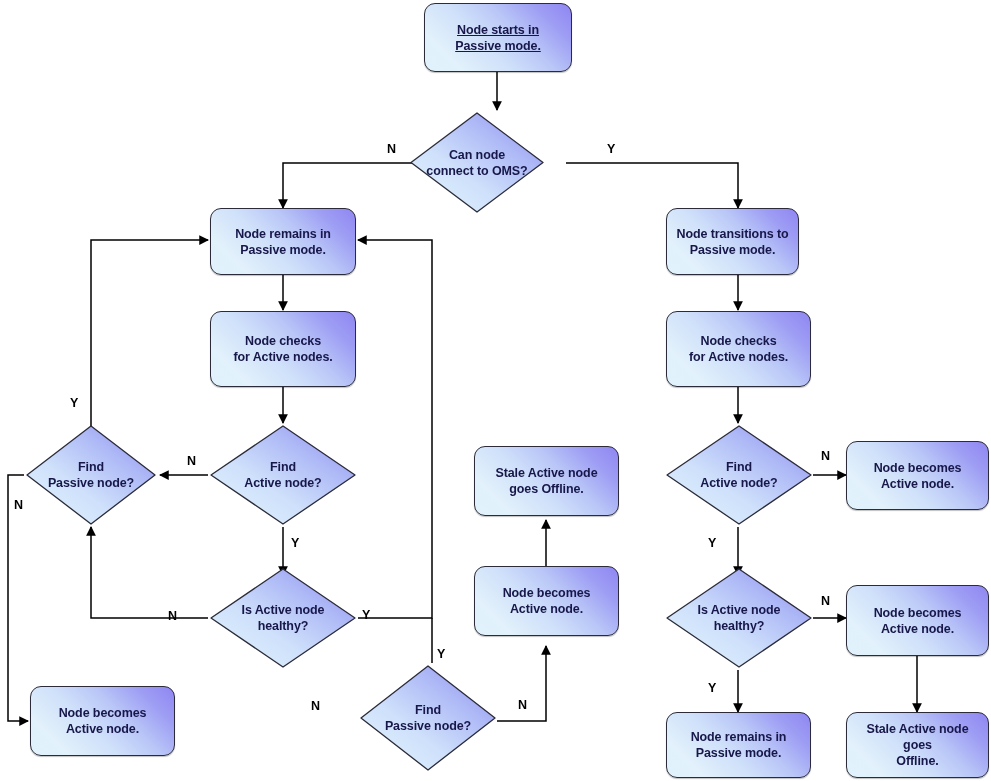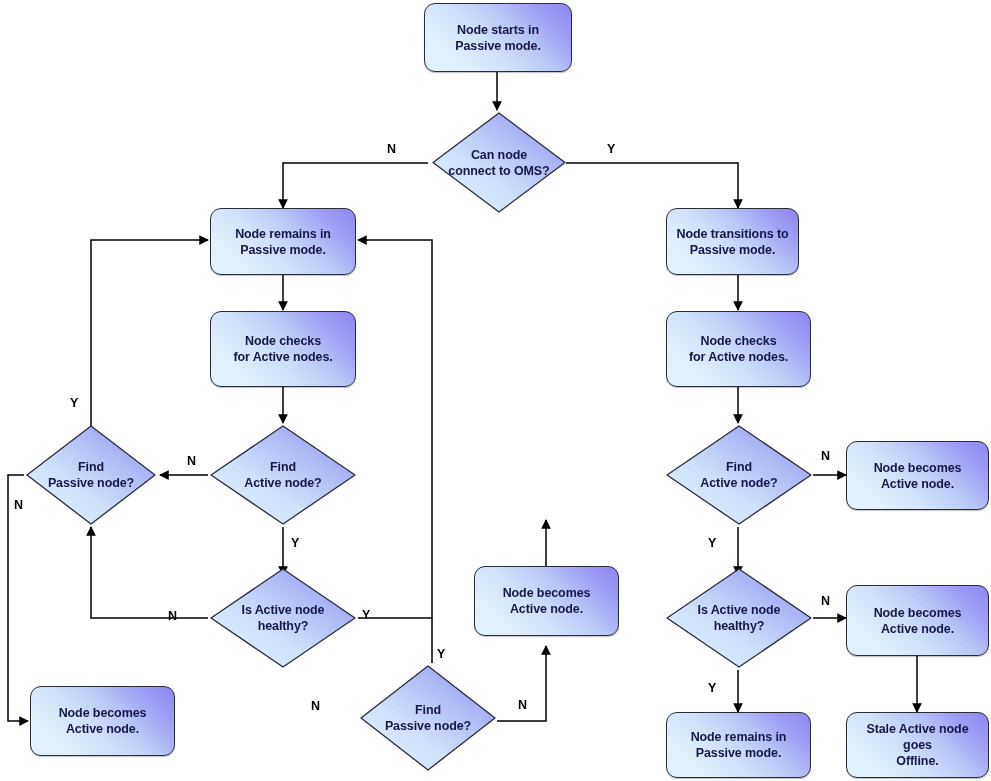--- a/index.html
+++ b/index.html
@@ -123,25 +123,25 @@
       <path d="M 738 527 L 738 575" marker-end="url(#arw)"></path>
 
       <path d="M 813 618 L 846 618" marker-end="url(#arw)"></path>
 
       <path d="M 738 670 L 738 712" marker-end="url(#arw)"></path>
 
       <path d="M 917 656 L 917 712" marker-end="url(#arw)"></path>
     </g>
   </svg>
 
-  <div class="node proc" style="left:424px; top:3px; width:148px; height:69px;">
+  <div class="node proc" style="left:424px; top:3px; width:148px; height:69px;text-decoration:underline;">
     <span class="label">Node starts in<br>Passive mode.</span>
   </div>
 
-  <div class="node diamond" style="left:430px; top:110px; width:138px; height:105px;">
+  <div class="node diamond" style="left:408px; top:110px; width:138px; height:105px;">
     <svg class="dshape" viewBox="0 0 138 105" preserveAspectRatio="none" xmlns="http://www.w3.org/2000/svg">
       <defs>
           <linearGradient id="gd1" x1="0" y1="1" x2="1" y2="0">
         <stop offset="0%" stop-color="#e4f5fd"></stop>
             <stop offset="38%" stop-color="#cfe1fb"></stop>
         <stop offset="70%" stop-color="#adb8f6"></stop>
             <stop offset="100%" stop-color="#8f86f2"></stop>
       </linearGradient>
         </defs>
       <path d="M 69 3 L 135 52.5 L 69 102 L 3 52.5 Z" fill="url(#gd1)" stroke="#2b2b3a" stroke-width="1.3" stroke-linejoin="round"></path>
@@ -218,20 +218,23 @@
         </defs>
       <path d="M 70 3 L 137 55 L 70 107 L 3 55 Z" fill="url(#gd5)" stroke="#2b2b3a" stroke-width="1.3" stroke-linejoin="round"></path>
     </svg>
     <span class="label">Find<br>Passive node?</span>
   </div>
 
   <div class="node proc" style="left:474px; top:566px; width:145px; height:70px;">
     <span class="label">Node becomes<br>Active node.</span>
   </div>
 
+  <div class="node proc" style="left:474px; top:446px; width:145px; height:70px;">
+    <span class="label">Stale Active node<br>goes Offline.</span>
+  </div>
 
   <div class="node proc" style="left:666px; top:208px; width:133px; height:67px;">
     <span class="label">Node transitions to<br>Passive mode.</span>
   </div>
 
   <div class="node proc" style="left:666px; top:311px; width:145px; height:76px;">
     <span class="label">Node checks<br>for Active nodes.</span>
   </div>
 
   <div class="node diamond" style="left:664px; top:423px; width:150px; height:104px;">

